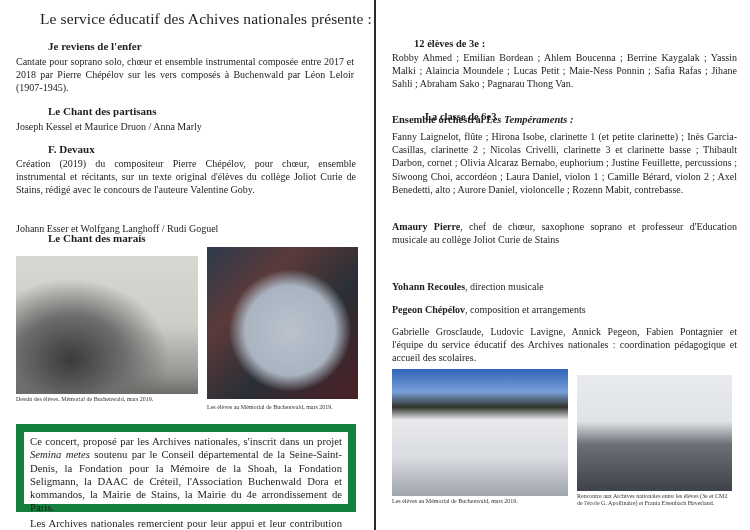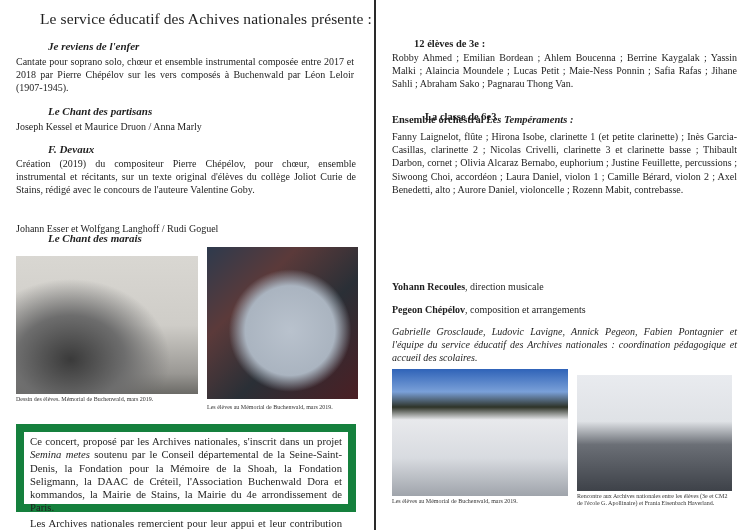--- a/index.html
+++ b/index.html
@@ -3,21 +3,21 @@
   <meta charset="utf-8">
   <style>
     html, body { margin:0; padding:0; }
     body { width:750px; height:530px; background:#ffffff; position:relative; overflow:hidden;
       font-family:"Liberation Serif","DejaVu Serif",serif; color:#1e1e1e; }
     .page { position:absolute; top:0; height:530px; }
     .left { left:0; width:374px; }
     .right { left:377px; width:373px; }
     .divider { position:absolute; left:374px; top:0; width:2px; height:530px; background:#2a2a2a; }
     .title { position:absolute; left:40px; top:10px; font-size:15.5px; letter-spacing:0.1px; }
-    .h { position:absolute; font-weight:bold; font-style:italic; font-size:11px; }
+    .h { position:absolute; font-weight:bold; font-size:11px; }
     .p { position:absolute; font-size:10px; line-height:13.2px; text-align:justify; }
     .b { position:absolute; font-weight:bold; font-size:10.5px; }
     .img { position:absolute; overflow:hidden; }
     .cap { position:absolute; font-size:6px; color:#333; white-space:nowrap; }
     .box { position:absolute; left:16px; top:424px; width:340px; height:88px; border:8px solid #15803d; box-sizing:border-box; padding:3px 6px; font-size:10.7px; line-height:13.3px; text-align:justify; }
     .box p { margin:0; }
     .box p + p { margin-top:2px; }
     .drawing { background: radial-gradient(ellipse at 30% 75%, #3a3a3a 0%, #6d6d6d 30%, transparent 55%),
                 linear-gradient(180deg, #d9d7d2 0%, #cfcdc8 50%, #9a9894 85%, #6b6a66 100%); }
     .hands { background: radial-gradient(circle at 55% 55%, #b9c2cd 0%, #aab4c0 38%, transparent 52%),
@@ -59,23 +59,24 @@
 <div class="divider"></div>
 
 <div class="page right">
   <div class="b" style="left:37px;top:38px;">12 élèves de 3e :</div>
   <div class="p" style="left:15px;top:51px;width:345px;">Robby Ahmed ; Emilian Bordean ; Ahlem Boucenna ; Berrine Kaygalak ; Yassin Malki ; Alaincia Moundele ; Lucas Petit ; Maie-Ness Ponnin ; Safia Rafas ; Jihane Sahli ; Abraham Sako ; Pagnarau Thong Van.</div>
   <div class="b" style="left:48px;top:99px;margin-top:12px;">La classe de 6e3</div>
 
   <div class="b" style="left:15px;top:114px;"><span>Ensemble orchestral </span><span class="ital">Les Tempéraments :</span></div>
   <div class="p" style="left:15px;top:130px;width:345px;">Fanny Laignelot, flûte ; Hirona Isobe, clarinette 1 (et petite clarinette) ; Inès Garcia-Casillas, clarinette 2 ; Nicolas Crivelli, clarinette 3 et clarinette basse ; Thibault Darbon, cornet ; Olivia Alcaraz Bernabo, euphorium ; Justine Feuillette, percussions ; Siwoong Choi, accordéon ; Laura Daniel, violon 1 ; Camille Bérard, violon 2 ; Axel Benedetti, alto ; Aurore Daniel, violoncelle ; Rozenn Mabit, contrebasse.</div>
 
+  <div class="p" style="left:15px;top:220px;width:345px;"><b>Amaury Pierre</b><span>, chef de chœur, saxophone soprano et professeur d'Education musicale au collège Joliot Curie de Stains</span></div>
   <div class="p" style="left:15px;top:280px;width:345px;"><b>Yohann Recoules</b><span>, direction musicale</span></div>
   <div class="p" style="left:15px;top:303px;width:345px;"><b>Pegeon Chépélov</b><span>, composition et arrangements</span></div>
-  <div class="p" style="left:15px;top:325px;width:345px;font-style:italic;">Gabrielle Grosclaude, Ludovic Lavigne, Annick Pegeon, Fabien Pontagnier et l'équipe du service éducatif des Archives nationales : coordination pédagogique et accueil des scolaires.</div>
+  <div class="p" style="left:15px;top:325px;width:345px;">Gabrielle Grosclaude, Ludovic Lavigne, Annick Pegeon, Fabien Pontagnier et l'équipe du service éducatif des Archives nationales : coordination pédagogique et accueil des scolaires.</div>
 
   <div class="img snow" style="left:15px;top:369px;width:176px;height:127px;"></div>
   <div class="cap" style="left:15px;top:498px;">Les élèves au Mémorial de Buchenwald, mars 2019.</div>
 
   <div class="img room" style="left:200px;top:375px;width:155px;height:116px;"></div>
   <div class="cap" style="left:200px;top:493px;">Rencontre aux Archives nationales entre les élèves (3e et CM2</div>
   <div class="cap" style="left:200px;top:500px;">de l'école G. Apollinaire) et Frania Eisenbach Haverland.</div>
 </div>
 
 </body></html>

